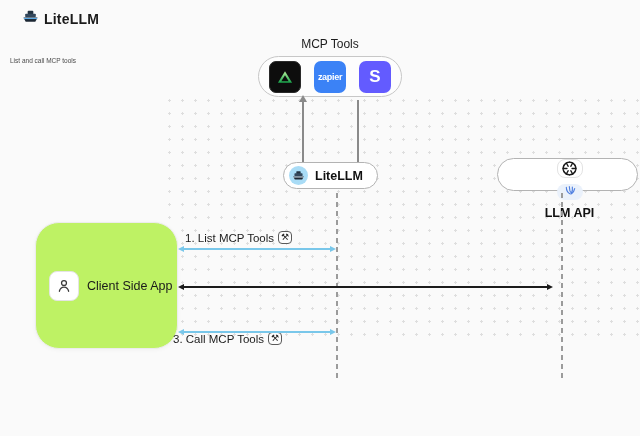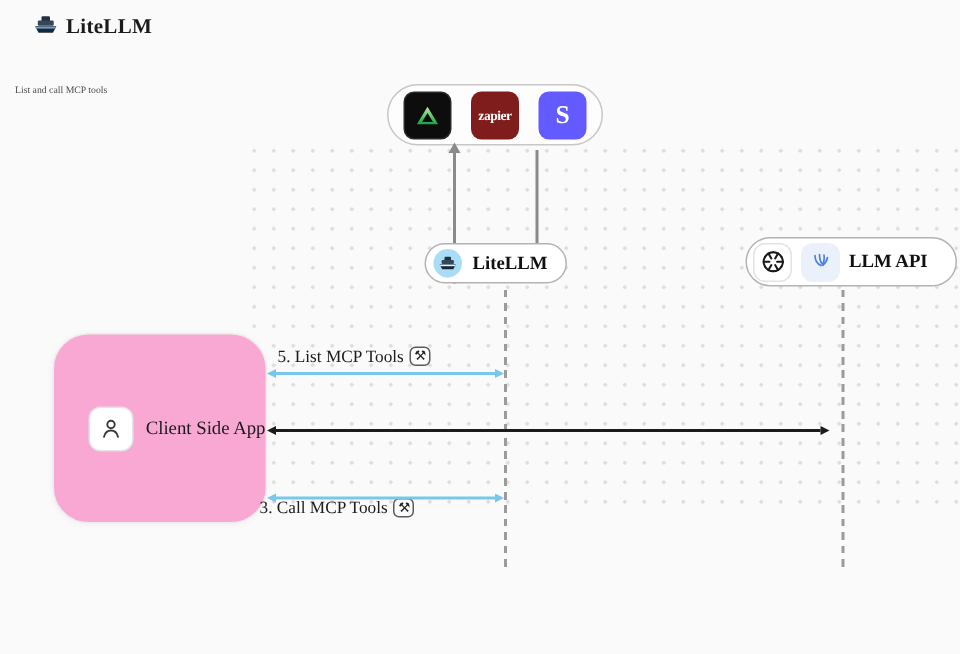--- a/index.html
+++ b/index.html
@@ -1,62 +1,62 @@
 <!DOCTYPE html>
 <html><head>
 <meta charset="utf-8">
 <style>
   * { margin:0; padding:0; box-sizing:border-box; }
   html,body { background:#fafafa; }
   body { font-family:"Liberation Sans", sans-serif; }
-  .canvas { position:relative; width:640px; height:380px; background:#fafafa; overflow:hidden;font-family:Liberation Serif, serif; }
+  .canvas { position:relative; width:640px; height:380px; background:#fafafa; overflow:hidden; }
 
   .dots { position:absolute; left:163px; top:94px; width:477px; height:252px;
     background-image:radial-gradient(circle,#dedede 1.1px, transparent 1.1px);
     background-size:13px 13px; }
 
   
   .brand { position:absolute; left:22px; top:9px; display:flex; align-items:center; gap:5px; }
   .brand-text { font-size:14px; font-weight:600; color:#1b1b1b; letter-spacing:.2px; }
   .title { position:absolute; left:10px; top:30px; font-size:17px; font-weight:800; color:#0d0d0d; letter-spacing:.2px; }
   .subtitle { position:absolute; left:10px; top:57px; font-size:6.5px; color:#4a4a4a; }
 
   
   .mcp-label { position:absolute; left:258px; top:37px; width:144px; text-align:center;
     font-size:12px; font-weight:500; color:#1c1c1c; }
   .mcp-pill { position:absolute; left:258px; top:56px; width:144px; height:41px; border-radius:22px;
     background:#fdfdfd; border:1.4px solid #c7c7c7; display:flex; align-items:center; justify-content:center; gap:13px; }
   .tool-icon { width:32px; height:32px; border-radius:7px; display:flex; align-items:center; justify-content:center; }
   .tool-icon.dark { background:#0d0d0d; border:1px solid #2a2a2a; }
-  .tool-icon.zapier { background:#7f1d1d; }
+  .tool-icon.zapier { background:#3b82f6; }
   .zapier-text { color:#fff; font-weight:700; font-size:9px; letter-spacing:-.3px; }
   .tool-icon.stripe { background:#635bff; }
   .stripe-text { color:#fff; font-weight:700; font-size:17px; }
 
   
   .varrow { position:absolute; width:1.5px; background:#8a8a8a; }
   .varrow.up::before { content:""; position:absolute; top:-7px; left:50%; transform:translateX(-50%);
     border-left:4px solid transparent; border-right:4px solid transparent; border-bottom:7px solid #8a8a8a; }
   .varrow.down::after { content:""; position:absolute; bottom:-7px; left:50%; transform:translateX(-50%);
     border-left:4px solid transparent; border-right:4px solid transparent; border-top:7px solid #8a8a8a; }
 
   
   .node { position:absolute; background:#fff; border:1.2px solid #b3b3b3; display:flex; align-items:center; }
   .litellm-node { left:283px; top:162px; width:95px; height:27px; border-radius:14px; padding-left:5px; gap:7px; }
   .litellm-circle { width:19px; height:19px; border-radius:50%; background:#a9dcf6; display:flex; align-items:center; justify-content:center; overflow:hidden; }
   .node-label { font-size:12.5px; font-weight:600; color:#111; }
-  .llmapi-node { left:497px; top:158px; width:141px; height:33px; border-radius:17px; padding-left:4px; gap:6px; }
+  .llmapi-node { left:497px; top:158px; width:141px; height:33px; border-radius:17px; padding-left:4px; gap:6px;flex-direction:column; }
   .sq-icon { width:26px; height:26px; border-radius:8px; display:flex; align-items:center; justify-content:center; }
   .sq-icon.openai { background:#fff; border:1px solid #e3e3e3; }
   .sq-icon.bluehand { background:#eaf1fb; }
 
   
   .client-box { position:absolute; left:35px; top:222px; width:143px; height:127px; border-radius:24px;
-    background:#f9a8d4; border:1.5px solid #ececec; box-shadow:0 1px 4px rgba(0,0,0,.04);
-    display:flex; align-items:center; padding-left:13px; gap:8px;justify-content:flex-end; }
+    background:#bef264; border:1.5px solid #ececec; box-shadow:0 1px 4px rgba(0,0,0,.04);
+    display:flex; align-items:center; padding-left:13px; gap:8px; }
   .user-box { width:30px; height:30px; border-radius:8px; border:1px solid #e4e4e4; background:#fff;
     display:flex; align-items:center; justify-content:center; flex:0 0 auto; }
   .client-label { font-size:12.5px; font-weight:500; color:#1a1a1a; }
 
   
   .lifeline { position:absolute; width:2px;
     background:repeating-linear-gradient(to bottom,#9b9b9b 0 5px, transparent 5px 9px); }
 
   
   .msg-label { position:absolute; display:flex; align-items:center; gap:4px;
@@ -88,20 +88,21 @@
         <rect x="8" y="2" width="8" height="5" rx="1.2" fill="#22313f"></rect>
         <rect x="4.5" y="6" width="15" height="5" rx="1.2" fill="#33475b"></rect>
         <path d="M2 11.5h20l-3.2 6H5.2z" fill="#1c2733"></path>
         <rect x="2.6" y="12" width="18.8" height="1.6" fill="#5aa9e6"></rect>
       </svg>
     </span>
     <span class="brand-text">LiteLLM</span>
   </div>
   <div class="subtitle">List and call MCP tools</div>
 
+  <div class="mcp-label">MCP Tools</div>
   <div class="mcp-pill">
     <div class="tool-icon dark">
       <svg width="20" height="20" viewBox="0 0 24 24">
         <defs>
           <linearGradient id="gg" x1="0" y1="0" x2="0" y2="1">
             <stop offset="0" stop-color="#b6f09c"></stop>
               <stop offset="1" stop-color="#16a34a"></stop>
           </linearGradient>
         </defs>
         <polygon points="12,5 20.5,19 3.5,19" fill="url(#gg)"></polygon>
@@ -166,21 +167,21 @@
         <path d="M5.8 19c.9-4 3.8-5.6 6.2-5.6s5.3 1.6 6.2 5.6"></path>
       </svg>
     </span>
     <span class="client-label">Client Side App</span>
   </div>
 
   <div class="lifeline" style="left:336px; top:193px; height:215px;"></div>
   <div class="lifeline" style="left:561px; top:193px; height:215px;"></div>
 
   <div class="msg-label" style="left:185px; top:231px;">
-    <span>5. List MCP Tools</span>
+    <span>1. List MCP Tools</span>
     <span class="tool-badge">
         <span>⚒</span>
       </span>
   </div>
   <div class="hline blue" style="left:184px; top:248px; width:146px;"></div>
 
   <div class="hline black" style="left:184px; top:286px; width:363px;"></div>
 
   <div class="msg-label" style="left:173px; top:316px;margin-top:16px;">
     <span>3. Call MCP Tools</span>

